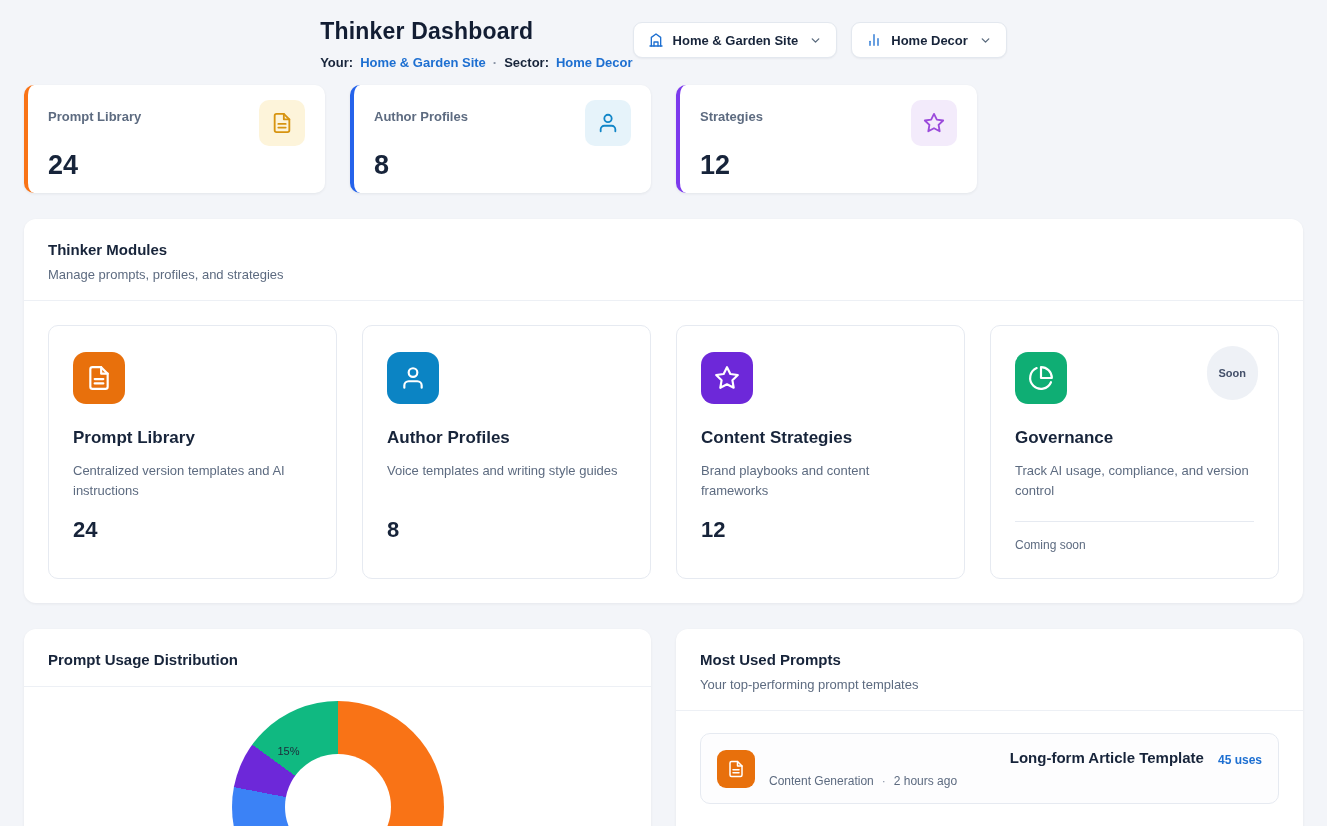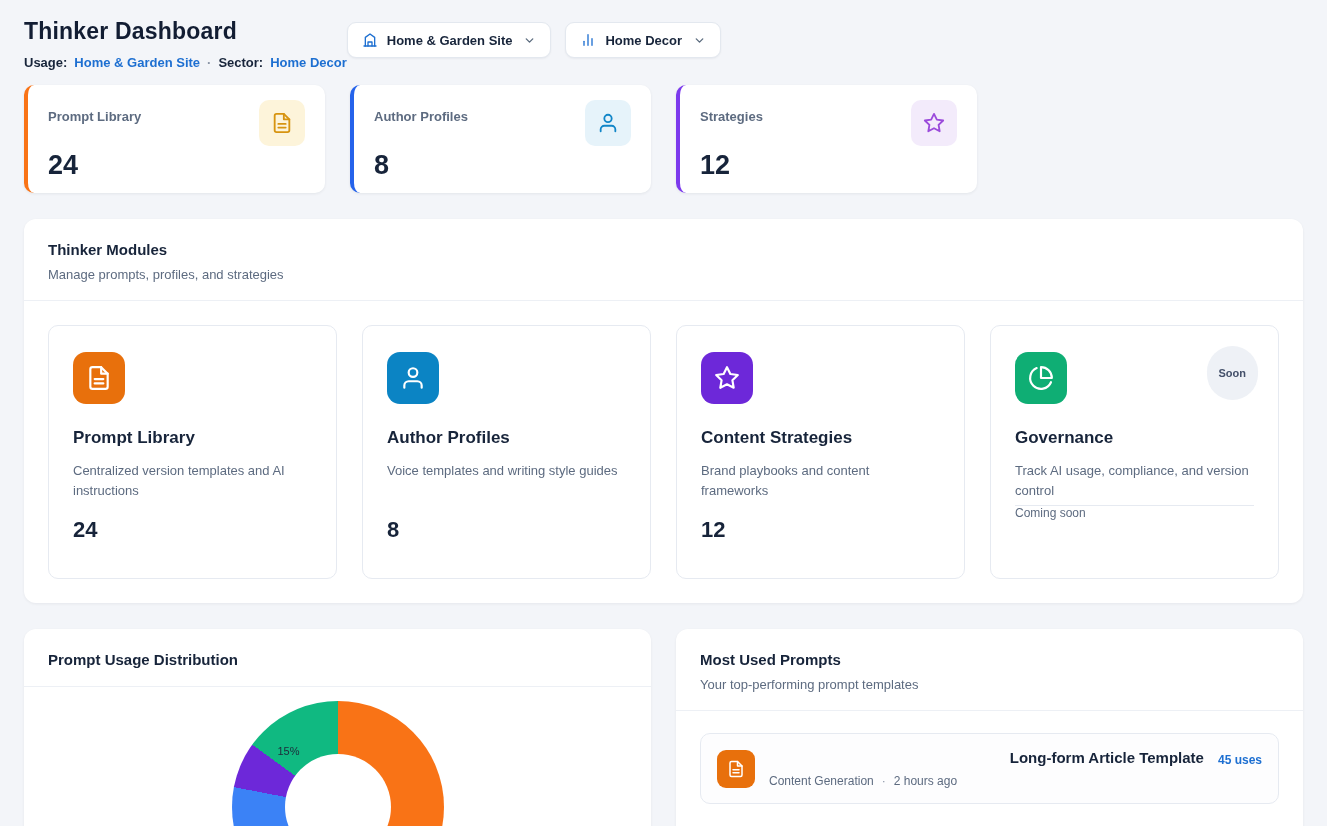--- a/index.html
+++ b/index.html
@@ -5,21 +5,21 @@
   * { margin:0; padding:0; box-sizing:border-box; }
   html,body { width:1327px; height:826px; overflow:hidden; }
   body {
     background:#f3f5f9;
     font-family:"Liberation Sans", sans-serif;
     color:#17243a;
   }
   .page { padding:18px 24px; }
 
   
-  .header { display:flex; justify-content:flex-start; align-items:flex-start; }
+  .header { display:flex; justify-content:center; align-items:flex-start; }
   .page-title { font-size:23px; font-weight:800; color:#121d33; letter-spacing:.2px; }
   .site-line { margin-top:10px; font-size:13px; font-weight:700; display:flex; align-items:center; gap:7px; }
   .link { color:#1d6fd1; text-decoration:none; cursor:pointer; }
   .dot { color:#8a94a6; }
   .header-actions { display:flex; gap:14px; margin-top:4px; }
   .dd-btn {
     display:flex; align-items:center; gap:9px;
     background:#fff; border:1px solid #e3e8ef; border-radius:9px;
     padding:9px 14px; font-family:inherit; font-size:13px; font-weight:700; color:#17243a;
     box-shadow:0 1px 2px rgba(16,24,40,.05); cursor:pointer;
@@ -64,21 +64,21 @@
   .mi-blue   { background:#0b84c4; }
   .mi-purple { background:#6d28d9; }
   .mi-green  { background:#0fae74; }
   .module-title { font-size:17px; font-weight:800; margin-top:24px; color:#17243a; }
   .module-desc { font-size:13px; color:#5d6b80; margin-top:13px; line-height:1.55; min-height:40px; }
   .module-value { font-size:22px; font-weight:800; margin-top:16px; color:#17243a; }
   .soon-badge {
     position:absolute; top:20px; right:20px; background:#eef1f6; color:#44506a;
     font-size:11px; font-weight:700; padding:21px 12px; border-radius:999px;
   }
-  .module-footer { margin-top:4px; border-top:1px solid #e6eaf1; font-size:12px; color:#5d6b80; }
+  .module-footer { margin-top:20px; border-top:1px solid #e6eaf1; padding-top:16px; font-size:12px; color:#5d6b80; }
 
   
   .bottom-grid { margin-top:26px; display:grid; grid-template-columns:1fr 1fr; gap:25px; }
   .bottom-grid .panel { margin-top:0; height:420px; overflow:hidden; }
 
   .chart-area { position:relative; height:320px; }
   .donut {
     position:absolute; left:50%; top:14px; transform:translateX(-50%);
     width:212px; height:212px; border-radius:50%;
   }
@@ -97,21 +97,21 @@
 </style>
 </head>
 <body>
 
 <div class="page">
 
   <div class="header">
     <div>
       <h1 class="page-title">Thinker Dashboard</h1>
       <div class="site-line">
-        <span>Usage:</span>
+        <span>Your:</span>
         <a class="link">Home &amp; Garden Site</a>
         <span class="dot">·</span>
         <span>Sector:</span>
         <a class="link">Home Decor</a>
       </div>
     </div>
     <div class="header-actions">
       <button class="dd-btn">
         <span class="dd-icon">
           <svg width="16" height="16" viewBox="0 0 24 24" fill="none" stroke="currentColor" stroke-width="2" stroke-linecap="round" stroke-linejoin="round">

